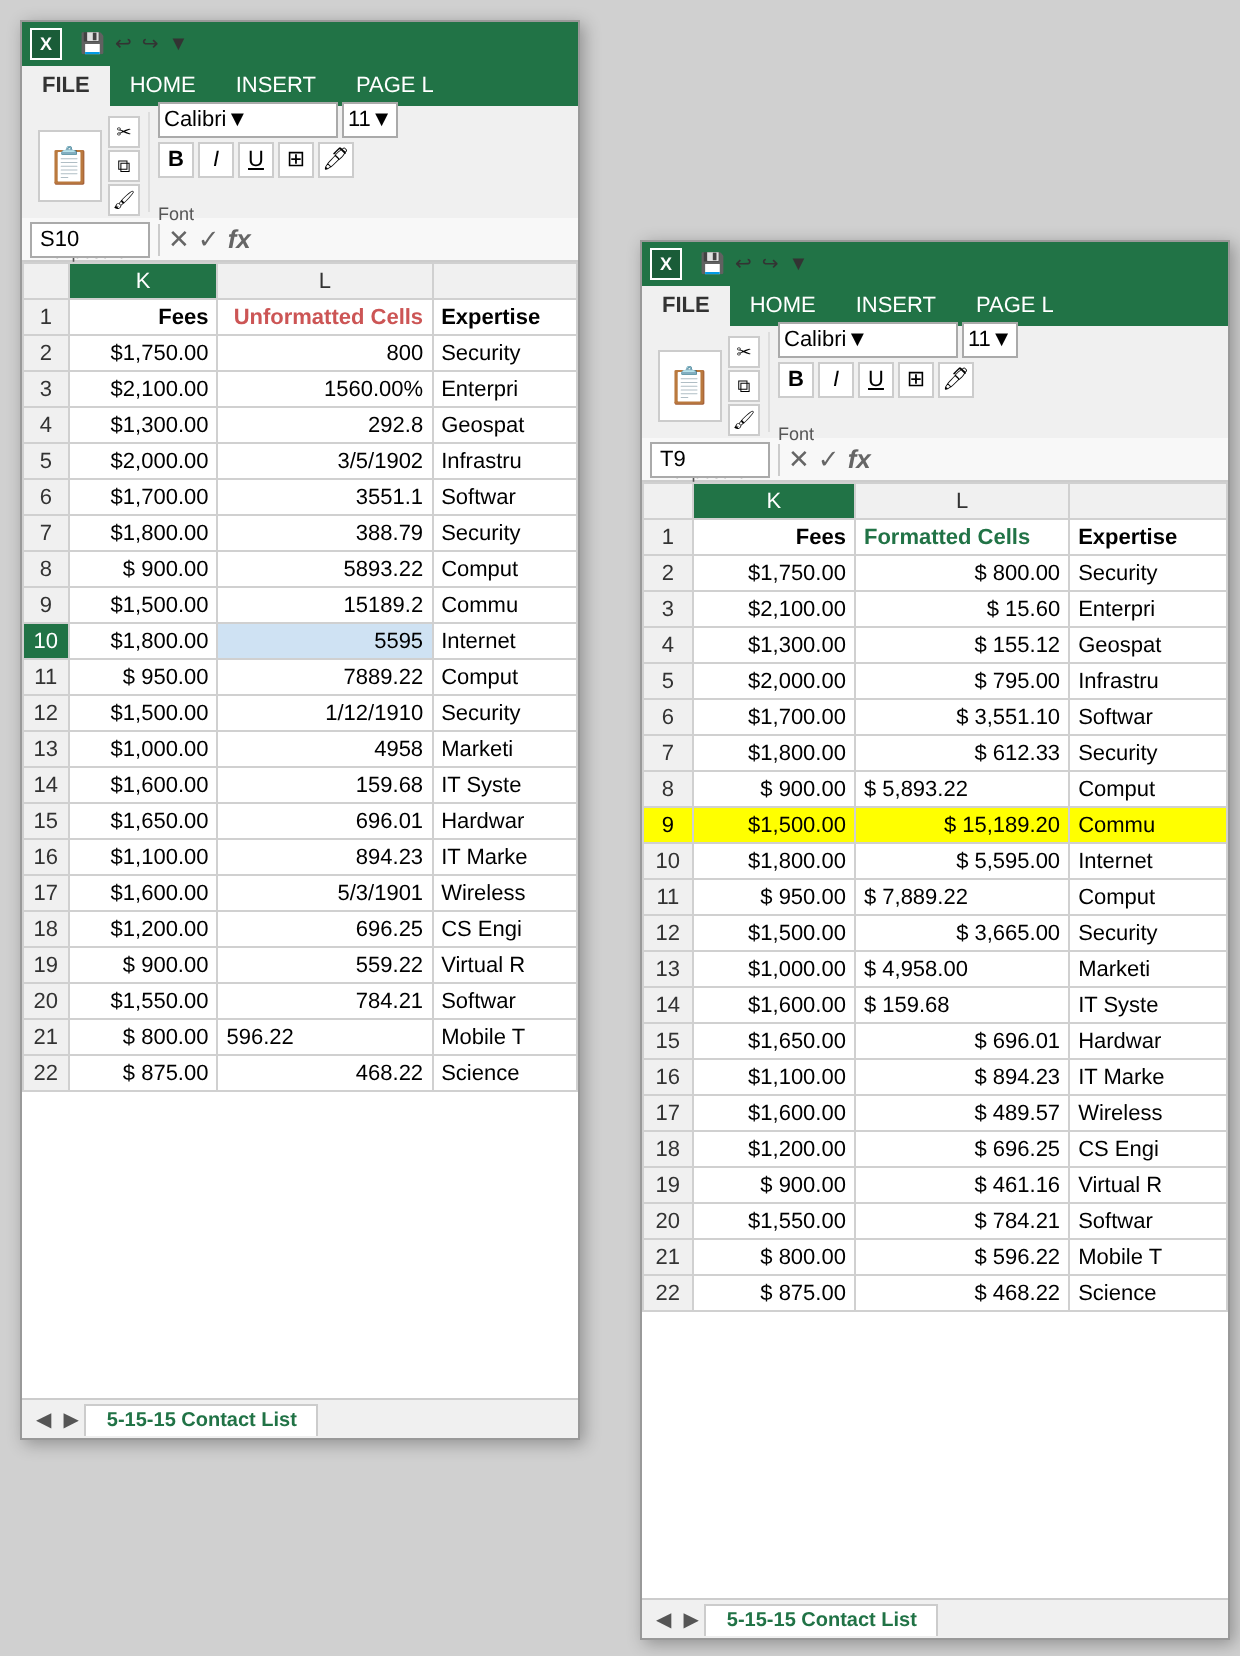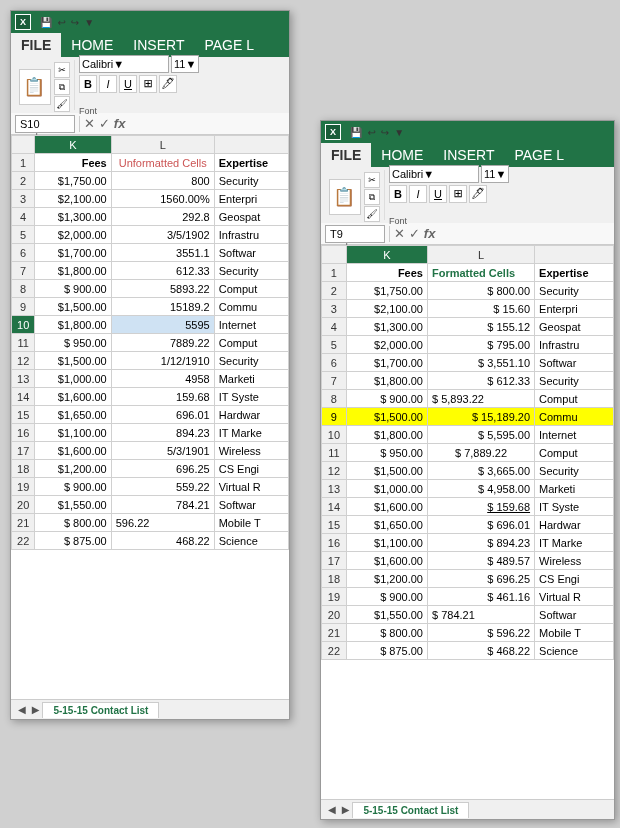--- a/index.html
+++ b/index.html
@@ -43,21 +43,21 @@
       color: white;
       margin-right: 4px;
     }
     .ribbon-tabs {
       display: flex;
       background: #217346;
       padding: 0;
     }
     .ribbon-tab {
       padding: 4px 10px;
-      font-size: 14px;
+      font-size: 11px;
       color: white;
       cursor: pointer;
       border: none;
       background: transparent;
     }
     .ribbon-tab.active {
       background: #f0f0f0;
       color: #333;
       font-weight: bold;
     }
@@ -329,21 +329,21 @@
           <th class="col-header" style="width:22px;"></th>
           <th class="col-header selected" style="width:72px;">K</th>
           <th class="col-header" style="width:90px;">L</th>
           <th class="col-header" style="width:70px;"></th>
         </tr>
       </thead>
       <tbody id="table1-body">
       <tr>
             <th class="col-header">1</th>
             <td style="text-align: right; font-weight: bold;">Fees</td>
-            <td style="color: rgb(204, 85, 85); font-weight: normal; text-align: center;">Unformatted Cells</td>
+            <td style="color: rgb(204, 85, 85); font-weight: bold; text-align: right;">Unformatted Cells</td>
             <td style="font-weight: bold;">Expertise</td>
           </tr>
           <tr>
             <th class="col-header">2</th>
             <td style="text-align: right;">$1,750.00</td>
             <td style="text-align: right;">800</td>
             <td>Security</td>
           </tr>
           <tr>
             <th class="col-header">3</th>
@@ -365,21 +365,21 @@
           </tr>
           <tr>
             <th class="col-header">6</th>
             <td style="text-align: right;">$1,700.00</td>
             <td style="text-align: right;">3551.1</td>
             <td>Softwar</td>
           </tr>
           <tr>
             <th class="col-header">7</th>
             <td style="text-align: right;">$1,800.00</td>
-            <td style="text-align: right;">612.33</td>
+            <td style="text-align: right;">388.79</td>
             <td>Security</td>
           </tr>
           <tr>
             <th class="col-header">8</th>
             <td style="text-align: right;">$ 900.00</td>
             <td style="text-align: right;">5893.22</td>
             <td>Comput</td>
           </tr>
           <tr>
             <th class="col-header">9</th>
@@ -607,39 +607,39 @@
           </tr>
           <tr>
             <th class="col-header">10</th>
             <td style="text-align: right;">$1,800.00</td>
             <td style="text-align: right;">$ 5,595.00</td>
             <td>Internet</td>
           </tr>
           <tr>
             <th class="col-header">11</th>
             <td style="text-align: right;">$ 950.00</td>
-            <td style="text-align: center;">$ 7,889.22</td>
+            <td style="text-align: left;">$ 7,889.22</td>
             <td>Comput</td>
           </tr>
           <tr>
             <th class="col-header">12</th>
             <td style="text-align: right;">$1,500.00</td>
             <td style="text-align: right;">$ 3,665.00</td>
             <td>Security</td>
           </tr>
           <tr>
             <th class="col-header">13</th>
             <td style="text-align: right;">$1,000.00</td>
-            <td style="text-align: right;">$ 4,958.00</td>
+            <td style="">$ 4,958.00</td>
             <td>Marketi</td>
           </tr>
           <tr>
             <th class="col-header">14</th>
             <td style="text-align: right;">$1,600.00</td>
-            <td style="text-align: right; text-decoration: underline;">$ 159.68</td>
+            <td style="text-align: left;">$ 159.68</td>
             <td>IT Syste</td>
           </tr>
           <tr>
             <th class="col-header">15</th>
             <td style="text-align: right;">$1,650.00</td>
             <td style="text-align: right;">$ 696.01</td>
             <td>Hardwar</td>
           </tr>
           <tr>
             <th class="col-header">16</th>
@@ -661,21 +661,21 @@
           </tr>
           <tr>
             <th class="col-header">19</th>
             <td style="text-align: right;">$ 900.00</td>
             <td style="text-align: right;">$ 461.16</td>
             <td>Virtual R</td>
           </tr>
           <tr>
             <th class="col-header">20</th>
             <td style="text-align: right;">$1,550.00</td>
-            <td style="text-align: left;">$ 784.21</td>
+            <td style="text-align: right;">$ 784.21</td>
             <td>Softwar</td>
           </tr>
           <tr>
             <th class="col-header">21</th>
             <td style="text-align: right;">$ 800.00</td>
             <td style="text-align: right;">$ 596.22</td>
             <td>Mobile T</td>
           </tr>
           <tr>
             <th class="col-header">22</th>

